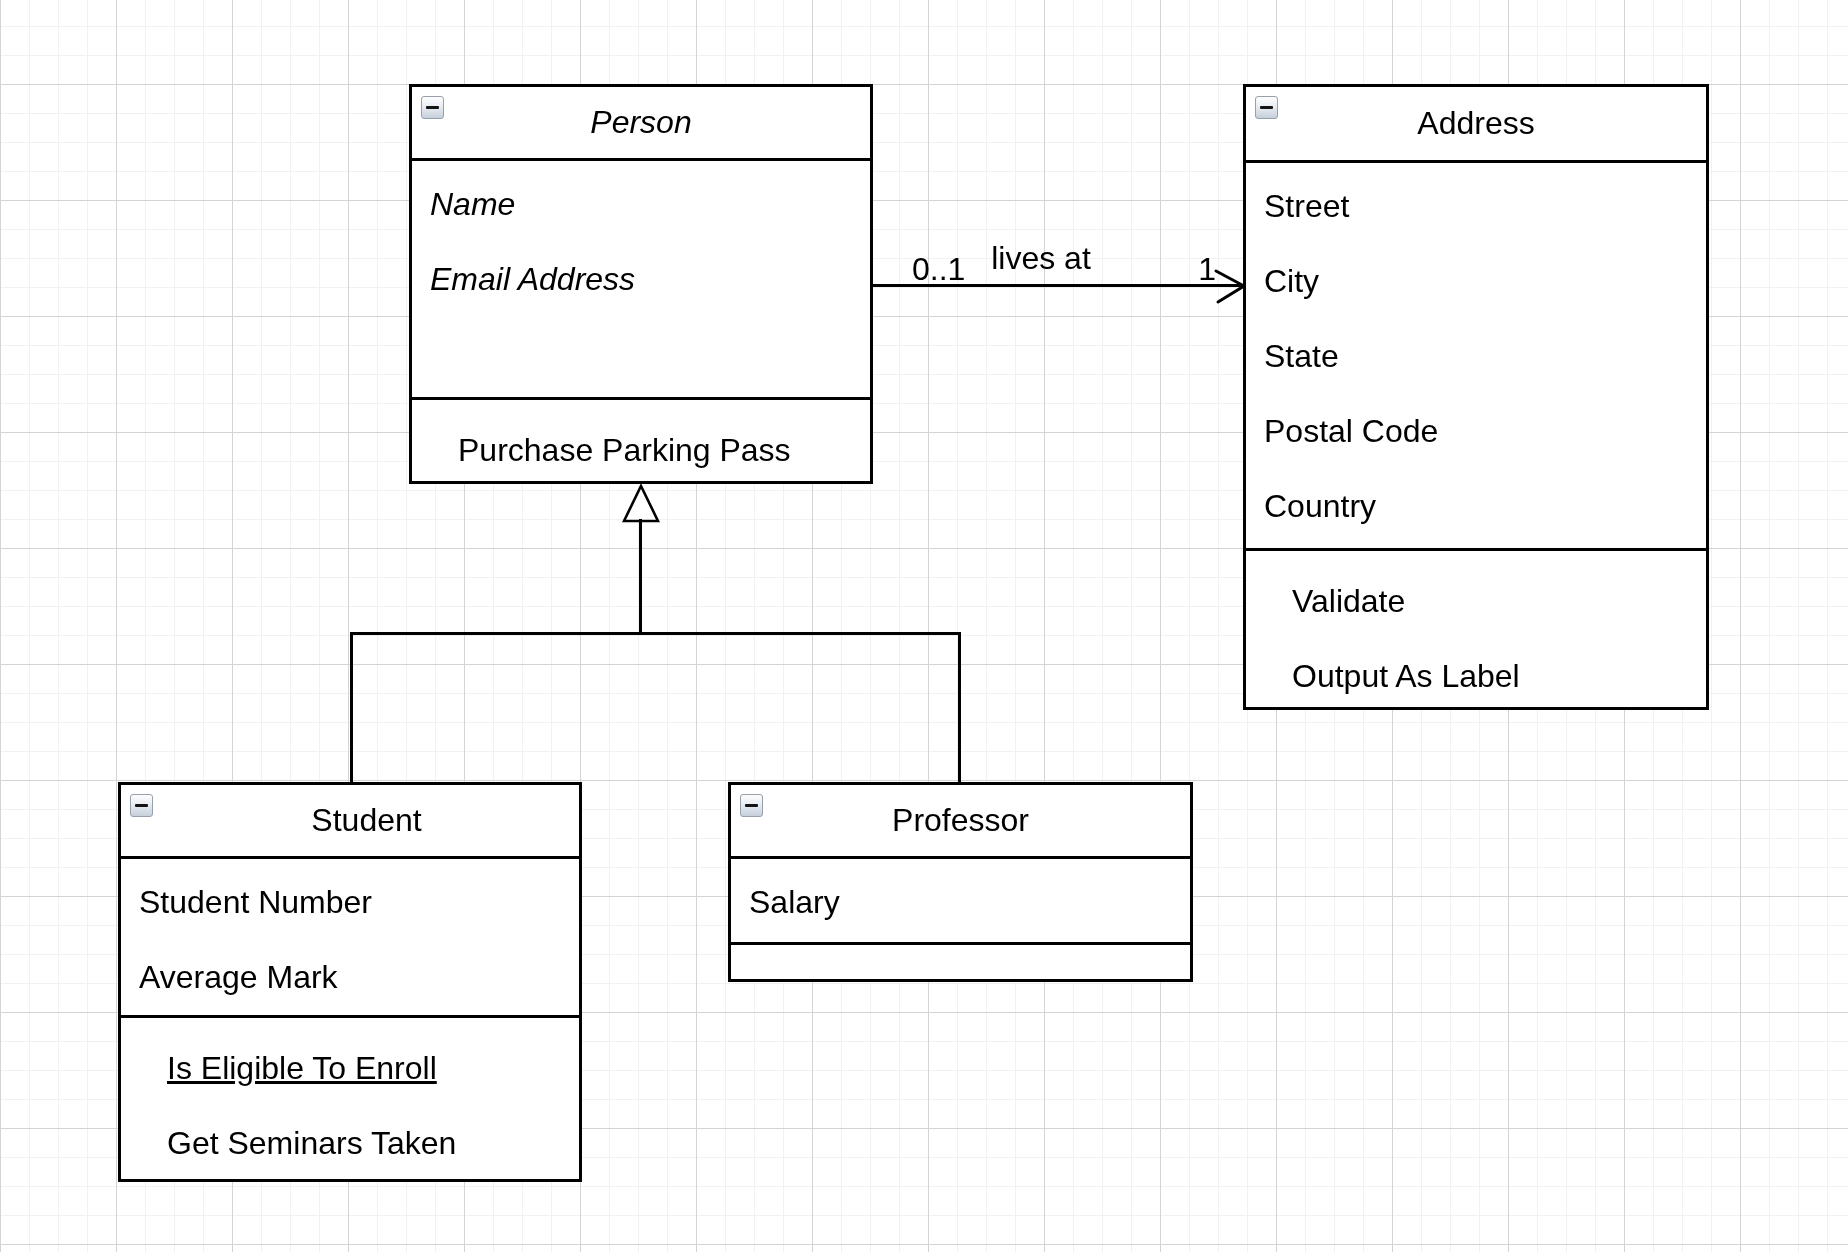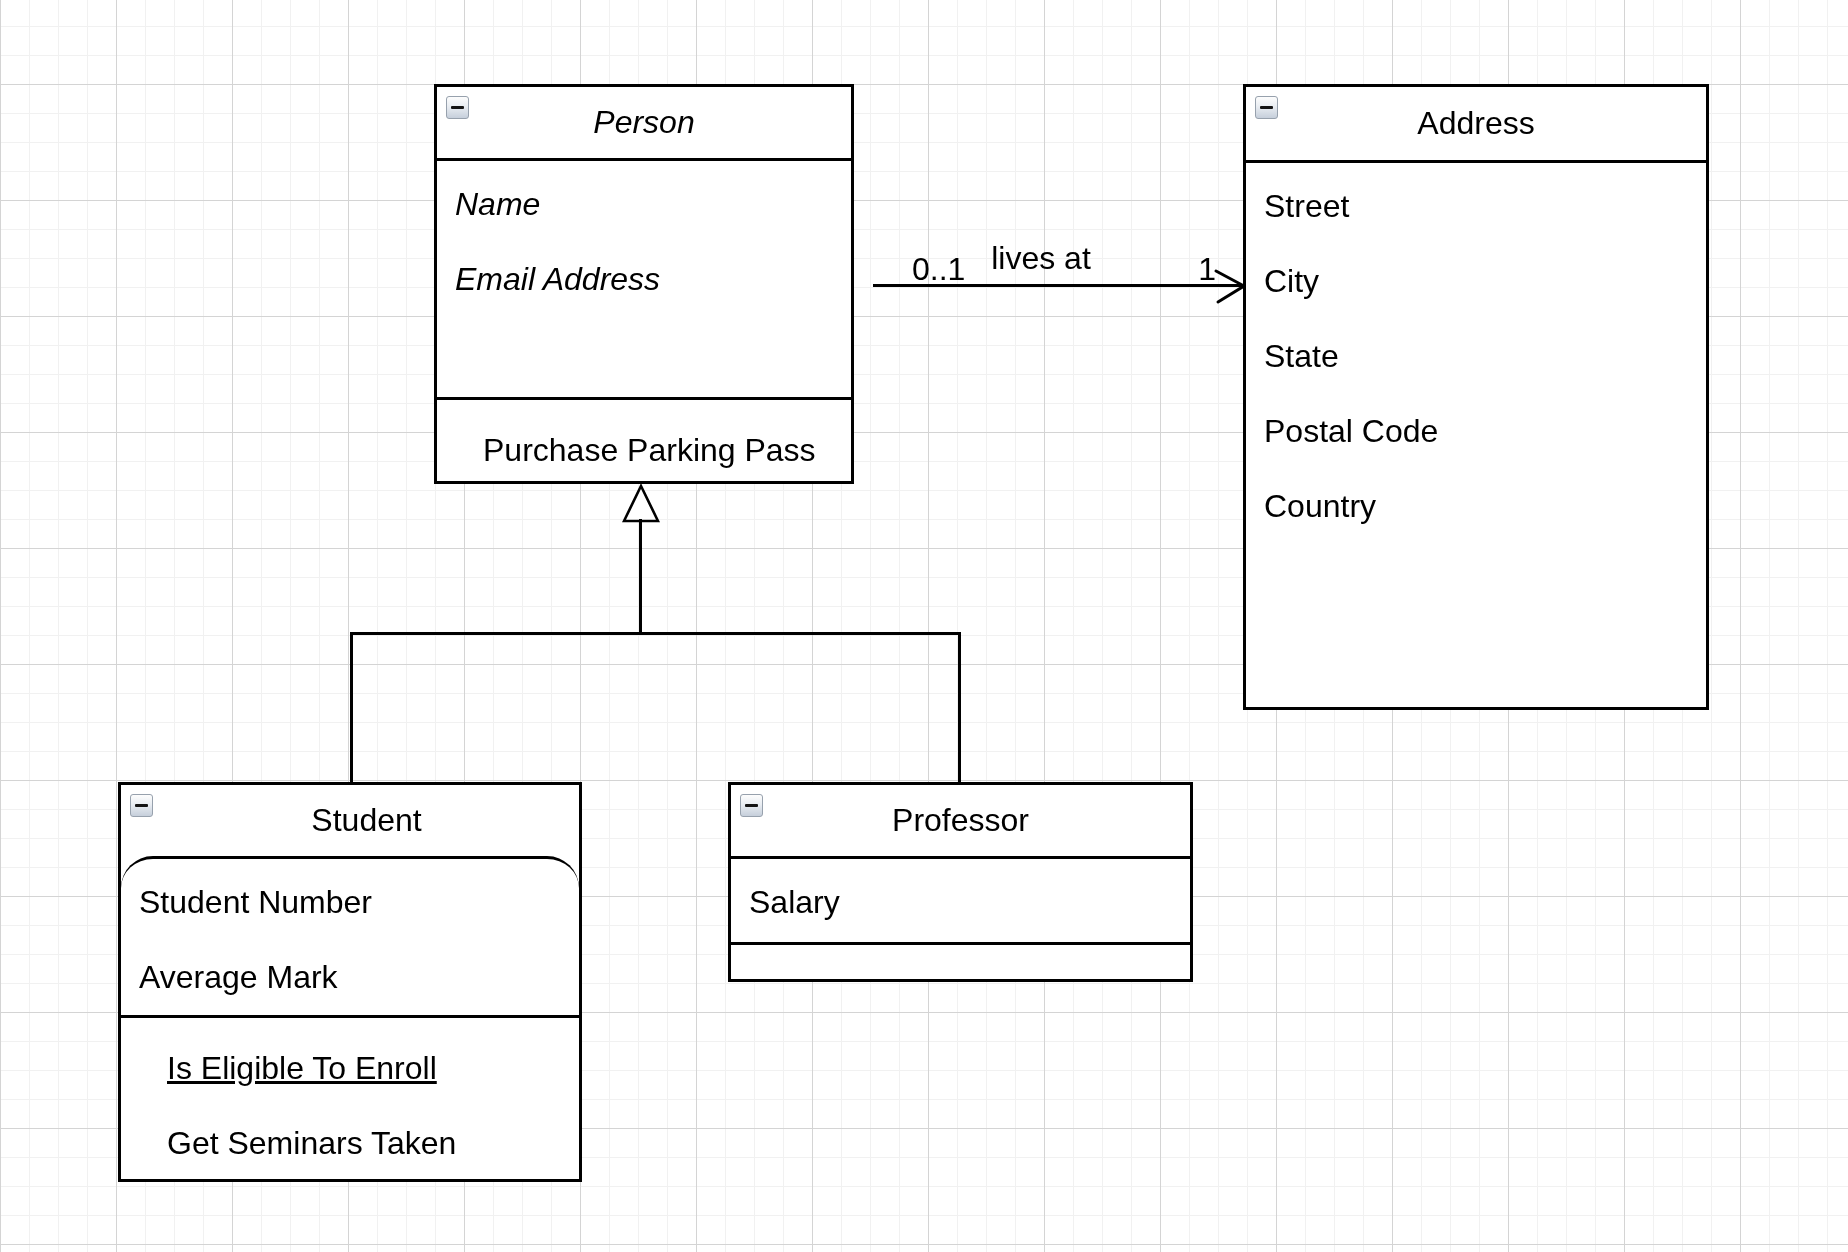--- a/index.html
+++ b/index.html
@@ -92,21 +92,21 @@
   <div class="edge-label" style="left:1186px;top:251px;width:30px;text-align:right;">1</div>
 
   <svg class="edge-svg" style="left:622px;top:484px;" width="38" height="39" viewBox="0 0 38 39">
     <polygon points="19,2 36,37 2,37" fill="#ffffff" stroke="#000" stroke-width="2.6"></polygon>
   </svg>
   <div class="edge" style="left:639px;top:519px;width:3px;height:115px;"></div>
   <div class="edge" style="left:350px;top:632px;width:611px;height:3px;"></div>
   <div class="edge" style="left:350px;top:632px;width:3px;height:150px;"></div>
   <div class="edge" style="left:958px;top:632px;width:3px;height:150px;"></div>
 
-  <div class="class-box" style="left:409px;top:84px;width:420px;height:400px;margin-left:25px;">
+  <div class="class-box" style="left:409px;top:84px;width:464px;height:400px;">
     <div class="cb-header" style="height:71px;">
       <div class="collapse-btn">
         <div class="minus-bar"></div>
       </div>
       <div class="cb-title abstract">Person</div>
     </div>
     <div class="cb-attrs" style="height:239px;font-style:italic;">
       <div class="row">Name</div>
       <div class="row">Email Address</div>
     </div>
@@ -122,30 +122,34 @@
       </div>
       <div class="cb-title">Address</div>
     </div>
     <div class="cb-attrs" style="height:388px;">
       <div class="row">Street</div>
       <div class="row">City</div>
       <div class="row">State</div>
       <div class="row">Postal Code</div>
       <div class="row">Country</div>
     </div>
+    <div class="cb-methods">
+      <div class="row">Validate</div>
+      <div class="row">Output As Label</div>
+    </div>
   </div>
 
   <div class="class-box" style="left:118px;top:782px;width:464px;height:400px;">
     <div class="cb-header" style="height:71px;padding-left:33px;">
       <div class="collapse-btn">
         <div class="minus-bar"></div>
       </div>
       <div class="cb-title">Student</div>
     </div>
-    <div class="cb-attrs" style="height:159px;border-radius:32px;">
+    <div class="cb-attrs" style="height:159px;">
       <div class="row">Student Number</div>
       <div class="row">Average Mark</div>
     </div>
     <div class="cb-methods">
       <div class="row u">Is Eligible To Enroll</div>
       <div class="row">Get Seminars Taken</div>
     </div>
   </div>
 
   <div class="class-box" style="left:728px;top:782px;width:465px;height:200px;">

